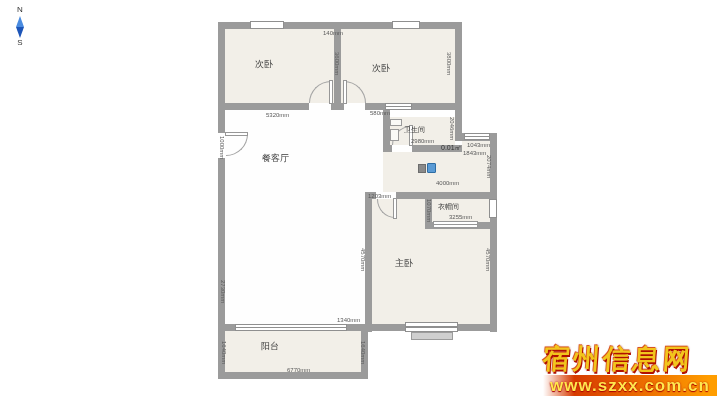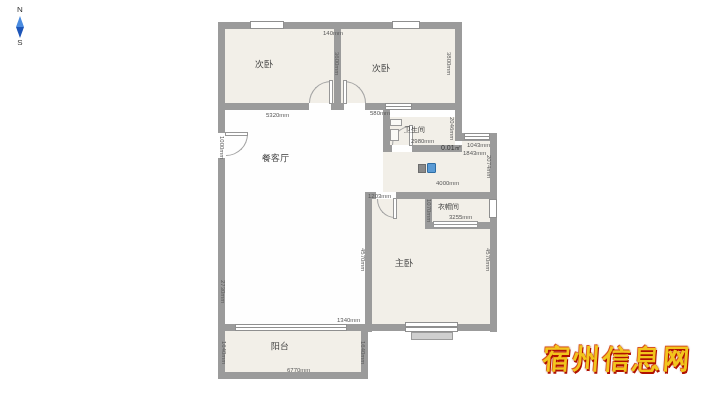--- a/index.html
+++ b/index.html
@@ -104,21 +104,21 @@
   <div class="fixture" style="left:390px;top:129px;width:9px;height:12px;"></div>
   <div class="icon-box" style="left:418px;top:164px;width:8px;height:9px;background:#8a8a8a;border:1px solid #6d6d6d;"></div>
   <div class="icon-box" style="left:427px;top:163px;width:9px;height:10px;background:#5b9bd5;border:1px solid #2e6da4;border-radius:1px;"></div>
 
   <div class="room-label" style="left:255px;top:60px;">次卧</div>
   <div class="room-label" style="left:372px;top:64px;">次卧</div>
   <div class="room-label small-label" style="left:404px;top:126px;">卫生间</div>
   <div class="room-label" style="left:262px;top:154px;">餐客厅</div>
   <div class="room-label small-label" style="left:438px;top:203px;">衣帽间</div>
   <div class="room-label" style="left:395px;top:259px;">主卧</div>
-  <div class="room-label" style="left:271px;top:342px;">阳台</div>
+  <div class="room-label" style="left:261px;top:342px;">阳台</div>
 
   <div class="t" style="left:323px;top:30px;">140mm</div>
   <div class="t tv" style="left:334px;top:52px;">3600mm</div>
   <div class="t tv" style="left:446px;top:52px;">3800mm</div>
   <div class="t" style="left:266px;top:112px;">5320mm</div>
   <div class="t" style="left:370px;top:110px;">580mm</div>
   <div class="t" style="left:411px;top:138px;">2980mm</div>
   <div class="t tv" style="left:449px;top:117px;">2046mm</div>
   <div class="t" style="left:441px;top:144px;font-size:7px;color:#333;">0.01㎡</div>
   <div class="t" style="left:467px;top:142px;">1043mm</div>
@@ -133,15 +133,16 @@
   <div class="t tv" style="left:485px;top:248px;">4570mm</div>
   <div class="t tv" style="left:219px;top:136px;">1000mm</div>
   <div class="t tv" style="left:220px;top:280px;">2730mm</div>
   <div class="t" style="left:337px;top:317px;">1340mm</div>
   <div class="t" style="left:287px;top:367px;">6770mm</div>
   <div class="t tv" style="left:221px;top:341px;">1640mm</div>
   <div class="t tv" style="left:360px;top:341px;">1640mm</div>
 
   <div id="wm">
     <div id="wm-name">宿州信息网</div>
+    <div id="wm-url">www.szxx.com.cn</div>
   </div>
 
 </div>
 
 </body></html>

